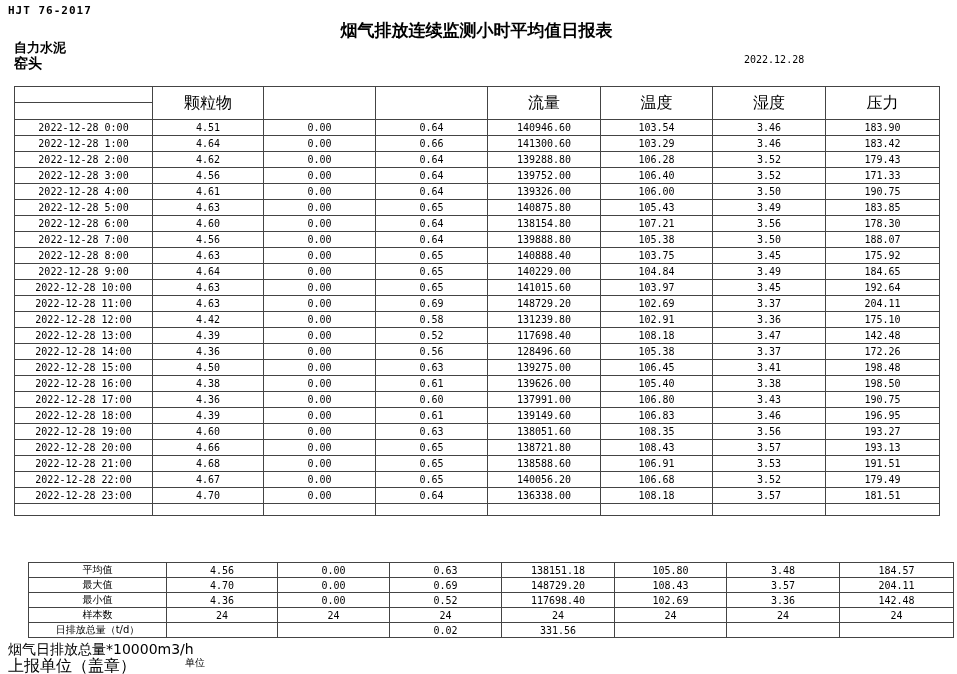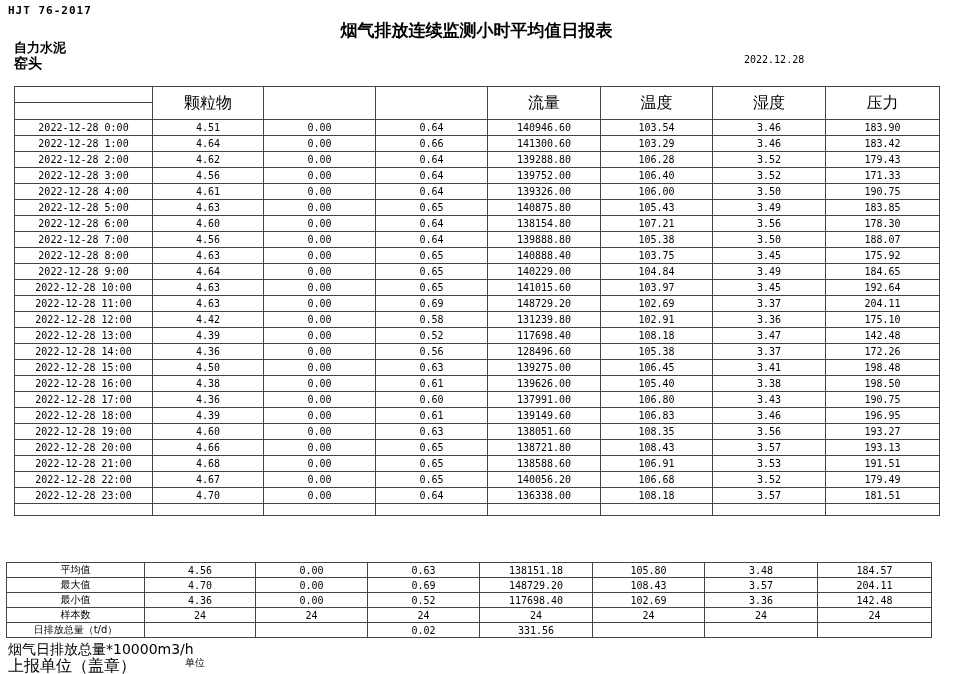--- a/index.html
+++ b/index.html
@@ -50,21 +50,21 @@
   .group-header-row th { height: 32px; font-size: 16px; font-family: "DejaVu Sans", sans-serif; }
   .split-cell { padding: 0; }
   .split-cell .half { height: 16px; }
   .split-cell .half.top { border-bottom: 1px solid #444; }
   .unit-row td {
     height: 18px;
     background: #d5f5d5;
   }
   .data-row td { height: 16px; }
   .empty-row td { height: 12px; }
-  .summary-table { position: absolute; left: 6px; top: 562px; }
+  .summary-table { position: absolute; left: 28px; top: 562px; }
   .summary-table td { height: 13px; }
   .summary-table .label-cell { font-family: "DejaVu Sans", sans-serif; }
   .footer-note1 { left: 8px; top: 641px; font-size: 14px; }
   .footer-note2 { left: 8px; top: 656px; font-size: 16px; }
   .footer-unit  { left: 185px; top: 656px; font-size: 10px; }
 </style>
 </head>
 <body>
 
 <div class="abs standard-code">HJT 76-2017</div>

